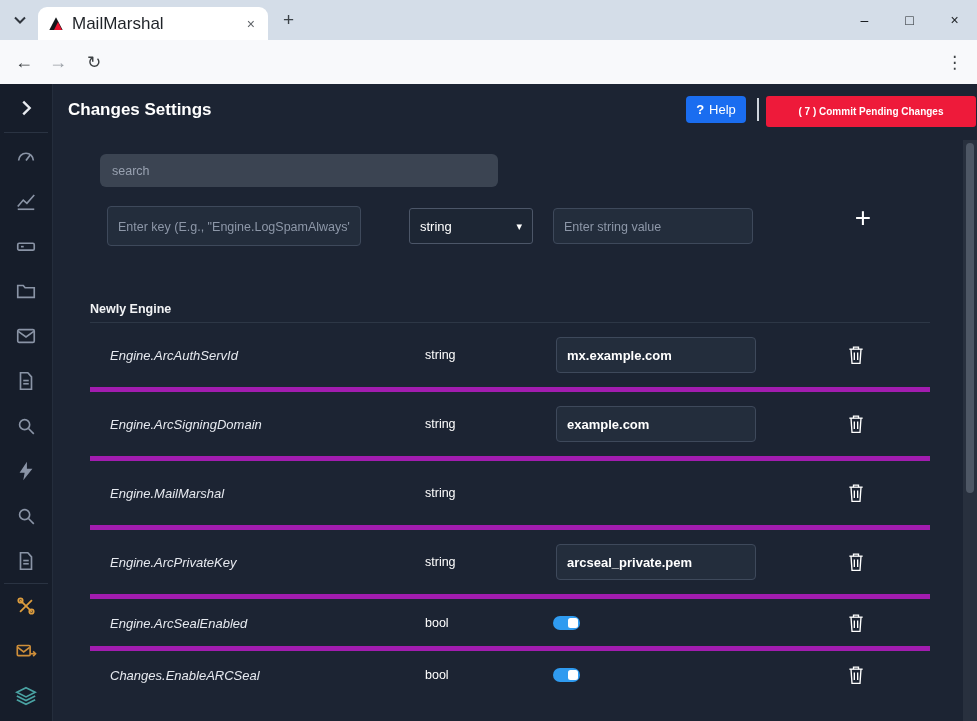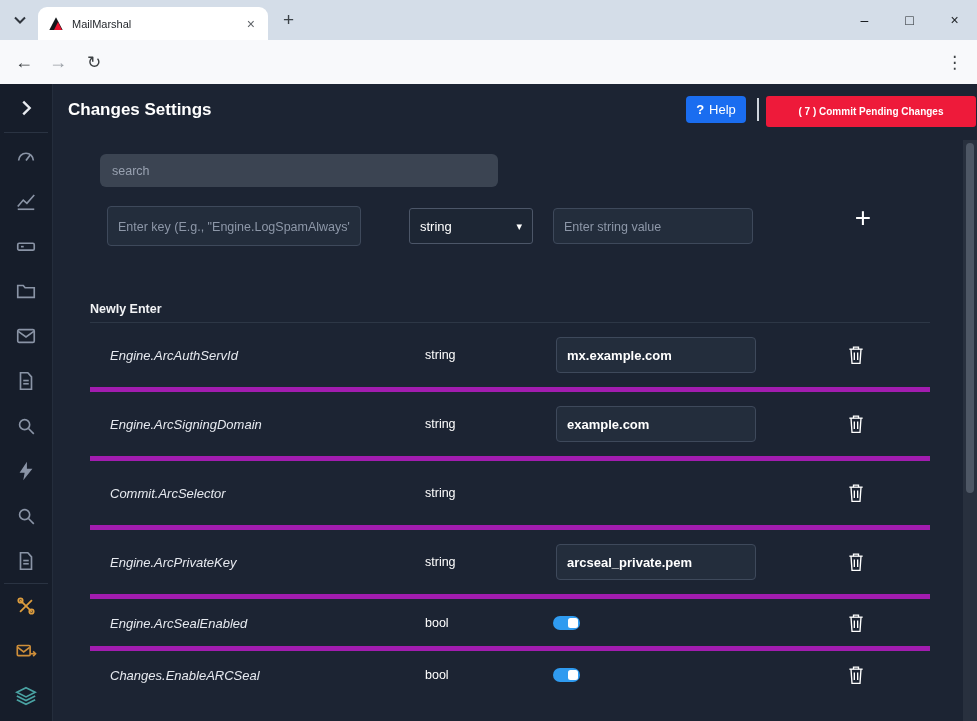--- a/index.html
+++ b/index.html
@@ -3,21 +3,21 @@
 <meta charset="utf-8">
 <style>
   html,body{margin:0;padding:0;background:#fff;font-family:"Liberation Sans","DejaVu Sans",sans-serif;}
   .window{position:relative;width:977px;height:721px;overflow:hidden;background:#1c2433;}
 
   
   .tabstrip{position:absolute;left:0;top:0;width:977px;height:40px;background:#d4dde8;}
   .tabsearch{position:absolute;left:10px;top:11px;width:20px;height:18px;color:#30363e;display:flex;align-items:center;justify-content:center;cursor:pointer;}
   .tab{position:absolute;left:38px;top:7px;width:230px;height:33px;background:#fff;border-radius:9px 9px 0 0;display:flex;align-items:center;padding:0 10px;box-sizing:border-box;}
   .favicon{width:16px;height:16px;margin-right:8px;flex:0 0 auto;}
-  .tab-title{font-size:11px;color:#1f2328;flex:1;white-space:nowrap;overflow:hidden;}
+  .tab-title{font-size:17px;color:#1f2328;flex:1;white-space:nowrap;overflow:hidden;}
   .tab-close{font-size:14px;color:#5f6368;padding:0 3px;cursor:pointer;}
   .newtab{position:absolute;left:283px;top:9px;font-size:19px;color:#3c4248;cursor:pointer;}
   .wincontrols{position:absolute;right:0;top:0;height:40px;display:flex;align-items:center;}
   .wincontrols span{width:45px;text-align:center;font-size:14px;color:#1a1d21;cursor:pointer;}
 
   .toolbar{position:absolute;left:0;top:40px;width:977px;height:44px;background:#f8f9fb;}
   .navbtn{position:absolute;top:0;height:44px;display:flex;align-items:center;justify-content:center;width:28px;font-size:18px;cursor:pointer;}
   .nav-back{left:10px;color:#3c4043;}
   .nav-fwd{left:44px;color:#9aa0a6;}
   .nav-reload{left:80px;color:#3c4043;font-size:17px;}
@@ -245,21 +245,21 @@
 
     <input class="search-input" type="text" placeholder="search" style="">
     <input class="dark-input key-input" type="text" placeholder="Enter key (E.g., &quot;Engine.LogSpamAlways&quot;)" style="">
     <div class="type-select">
       <span>string</span>
       <span class="chev">▾</span>
     </div>
     <input class="dark-input value-input" type="text" placeholder="Enter string value" style="">
     <div class="btn-add">+</div>
 
-    <div class="section-title">Newly Enter</div>
+    <div class="section-title">Newly Engine</div>
     <div class="section-div"></div>
 
     <div class="rows">
 
       <div class="srow tall">
         <span class="cell-key">Engine.ArcAuthServId</span>
         <span class="cell-type">string</span>
         <input class="dark-input cell-input" type="text" value="mx.example.com" style="">
         <span class="cell-trash">
           <svg viewBox="0 0 24 26" fill="none" stroke="currentColor" stroke-width="1.6">
@@ -281,21 +281,21 @@
               <line x1="4" y1="6" x2="20" y2="6"></line>
               <path d="M9 6V3.5h6V6"></path>
               <path d="M6 6l1.2 17h9.6L18 6"></path>
               <line x1="10" y1="10" x2="10" y2="19"></line>
               <line x1="14" y1="10" x2="14" y2="19"></line>
             </svg>
         </span>
       </div>
 
       <div class="srow tall">
-        <span class="cell-key">Commit.ArcSelector</span>
+        <span class="cell-key">Engine.MailMarshal</span>
         <span class="cell-type">string</span>
         <span class="cell-trash">
           <svg viewBox="0 0 24 26" fill="none" stroke="currentColor" stroke-width="1.6">
               <line x1="4" y1="6" x2="20" y2="6"></line>
               <path d="M9 6V3.5h6V6"></path>
               <path d="M6 6l1.2 17h9.6L18 6"></path>
               <line x1="10" y1="10" x2="10" y2="19"></line>
               <line x1="14" y1="10" x2="14" y2="19"></line>
             </svg>
         </span>

